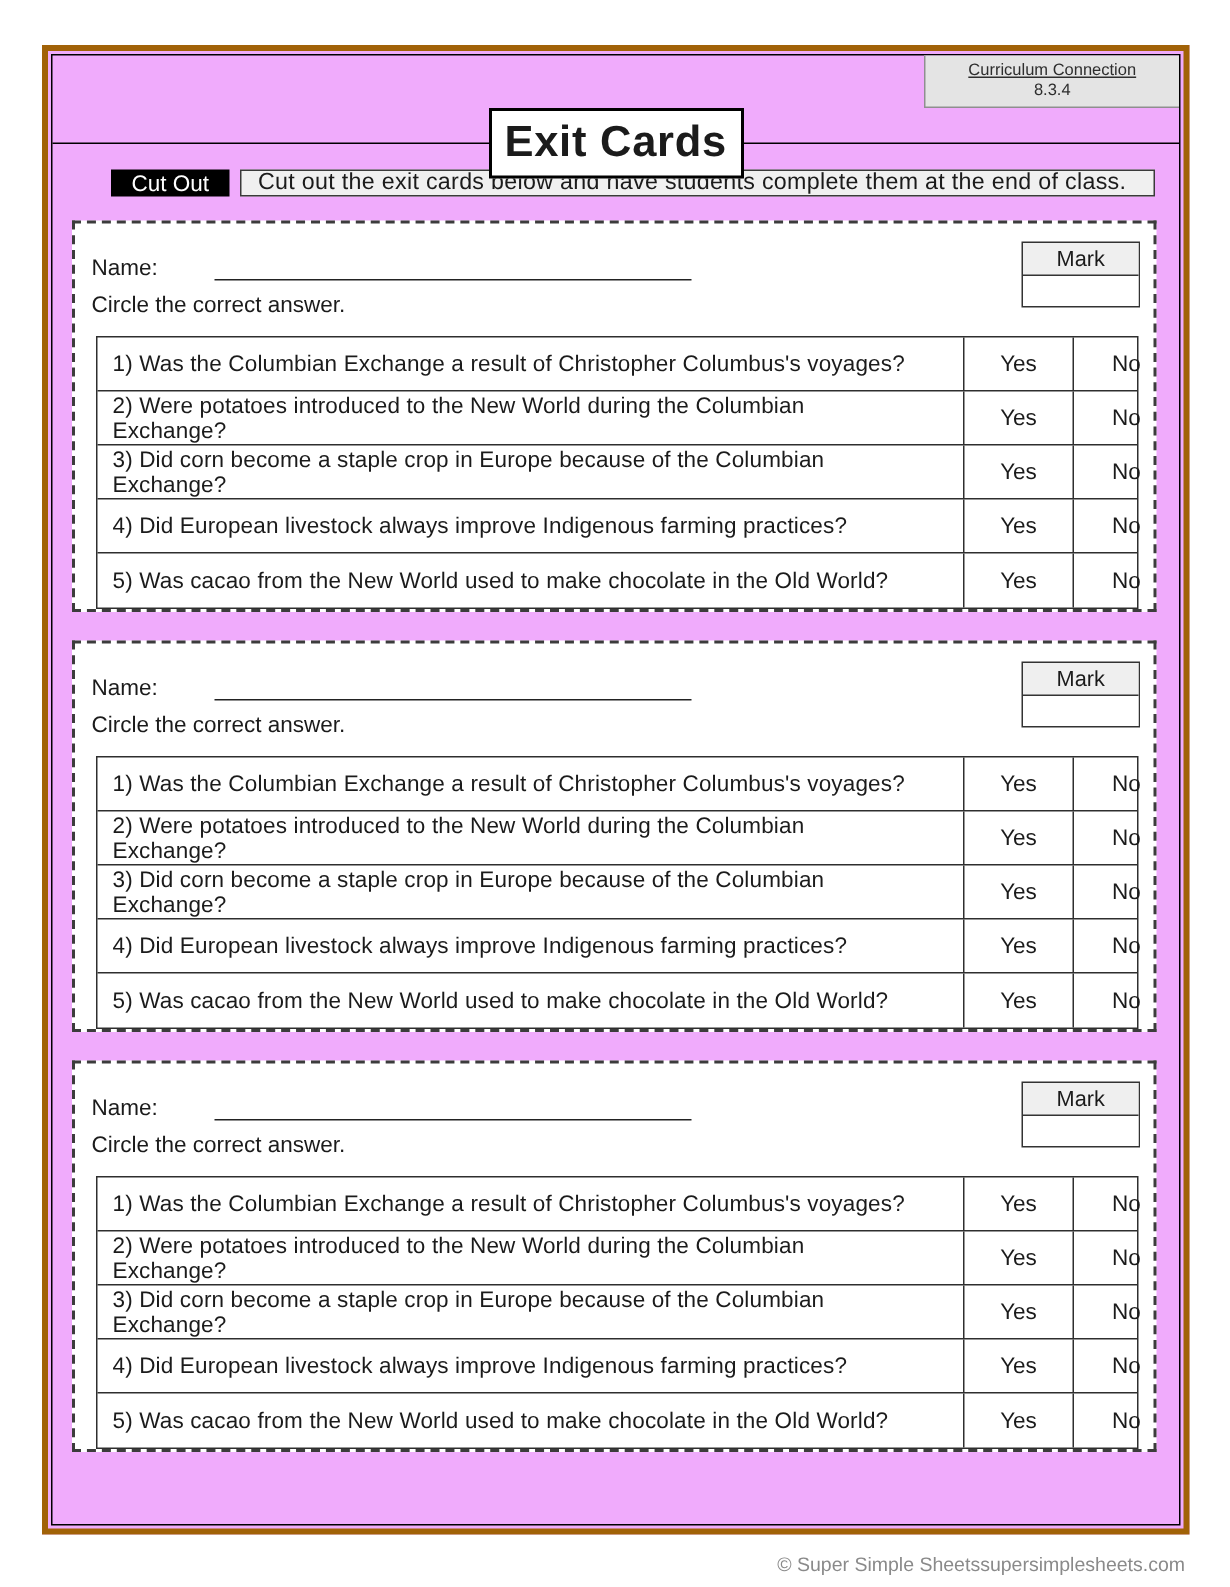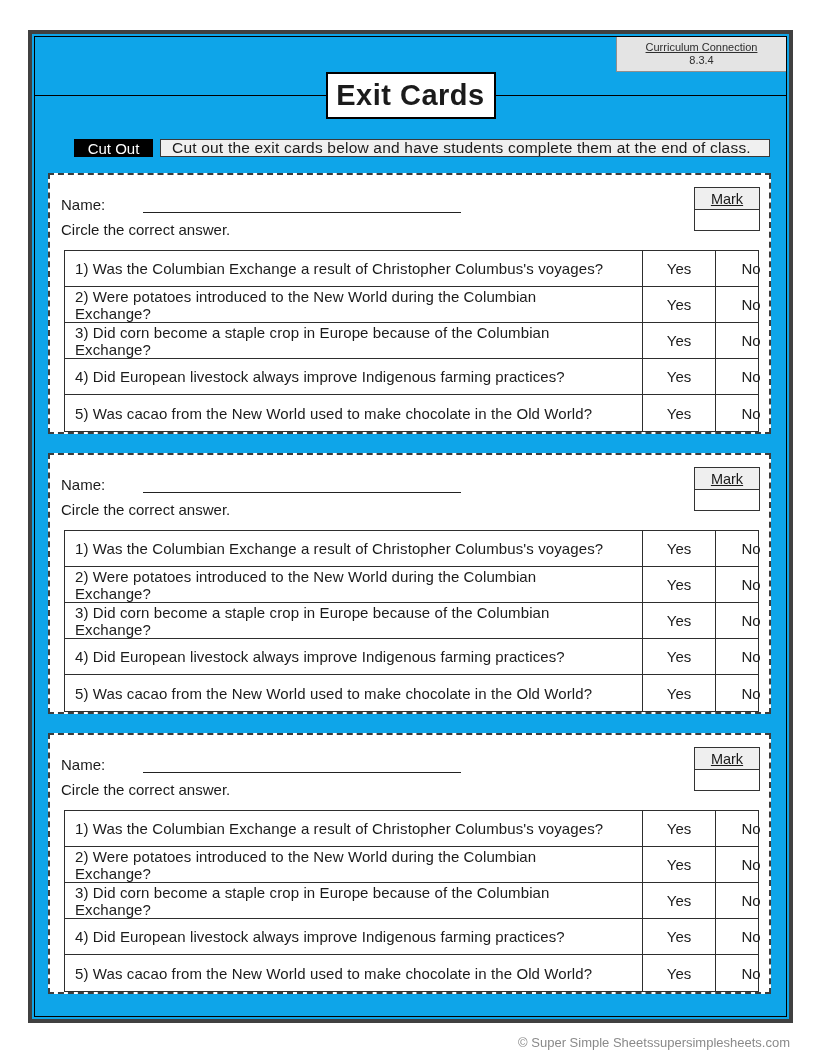--- a/index.html
+++ b/index.html
@@ -9,22 +9,22 @@
     font-family: "Liberation Sans", "DejaVu Sans", sans-serif;
     color: #1b1b1b;
     position: relative;
   }
 
   
   .page-outer {
     position: absolute;
     left: 28px; top: 30px;
     width: 765px; height: 993px;
-    border: 4px solid #404040;
-    background: #0ea5e9;
+    border: 4px solid #a16207;
+    background: #f0abfc;
   }
   .page-inner {
     position: absolute;
     inset: 2px;
     border: 1px solid #000;
   }
 
   
   .header-section {
     position: relative;
@@ -59,21 +59,21 @@
     align-items: center;
     justify-content: center;
     font-size: 29px;
     font-weight: bold;
     letter-spacing: 0.5px;
     z-index: 3;
   }
 
   
   .cutout-row {
-    margin-top: 43px;
+    margin-top: 17px;
     height: 18px;
     display: flex;
     align-items: stretch;
     padding-left: 39px;
   }
   .cutout-tag {
     background: #000;
     color: #fff;
     width: 79px;
     display: flex;
@@ -125,25 +125,24 @@
     margin-top: 4px;
     height: 24px;
     display: flex;
     align-items: center;
     font-size: 15px;
   }
 
   .mark-box {
     position: absolute;
     top: 12px; right: 9px;
-    width: 66px;
+    width: 79px;
     border: 1.5px solid #333;
     background: #fff;
     z-index: 2;
-    text-decoration: underline;
   }
   .mark-head {
     height: 22px;
     background: #efefef;
     border-bottom: 1px solid #333;
     display: flex;
     align-items: center;
     justify-content: center;
     font-size: 14.5px;
   }

